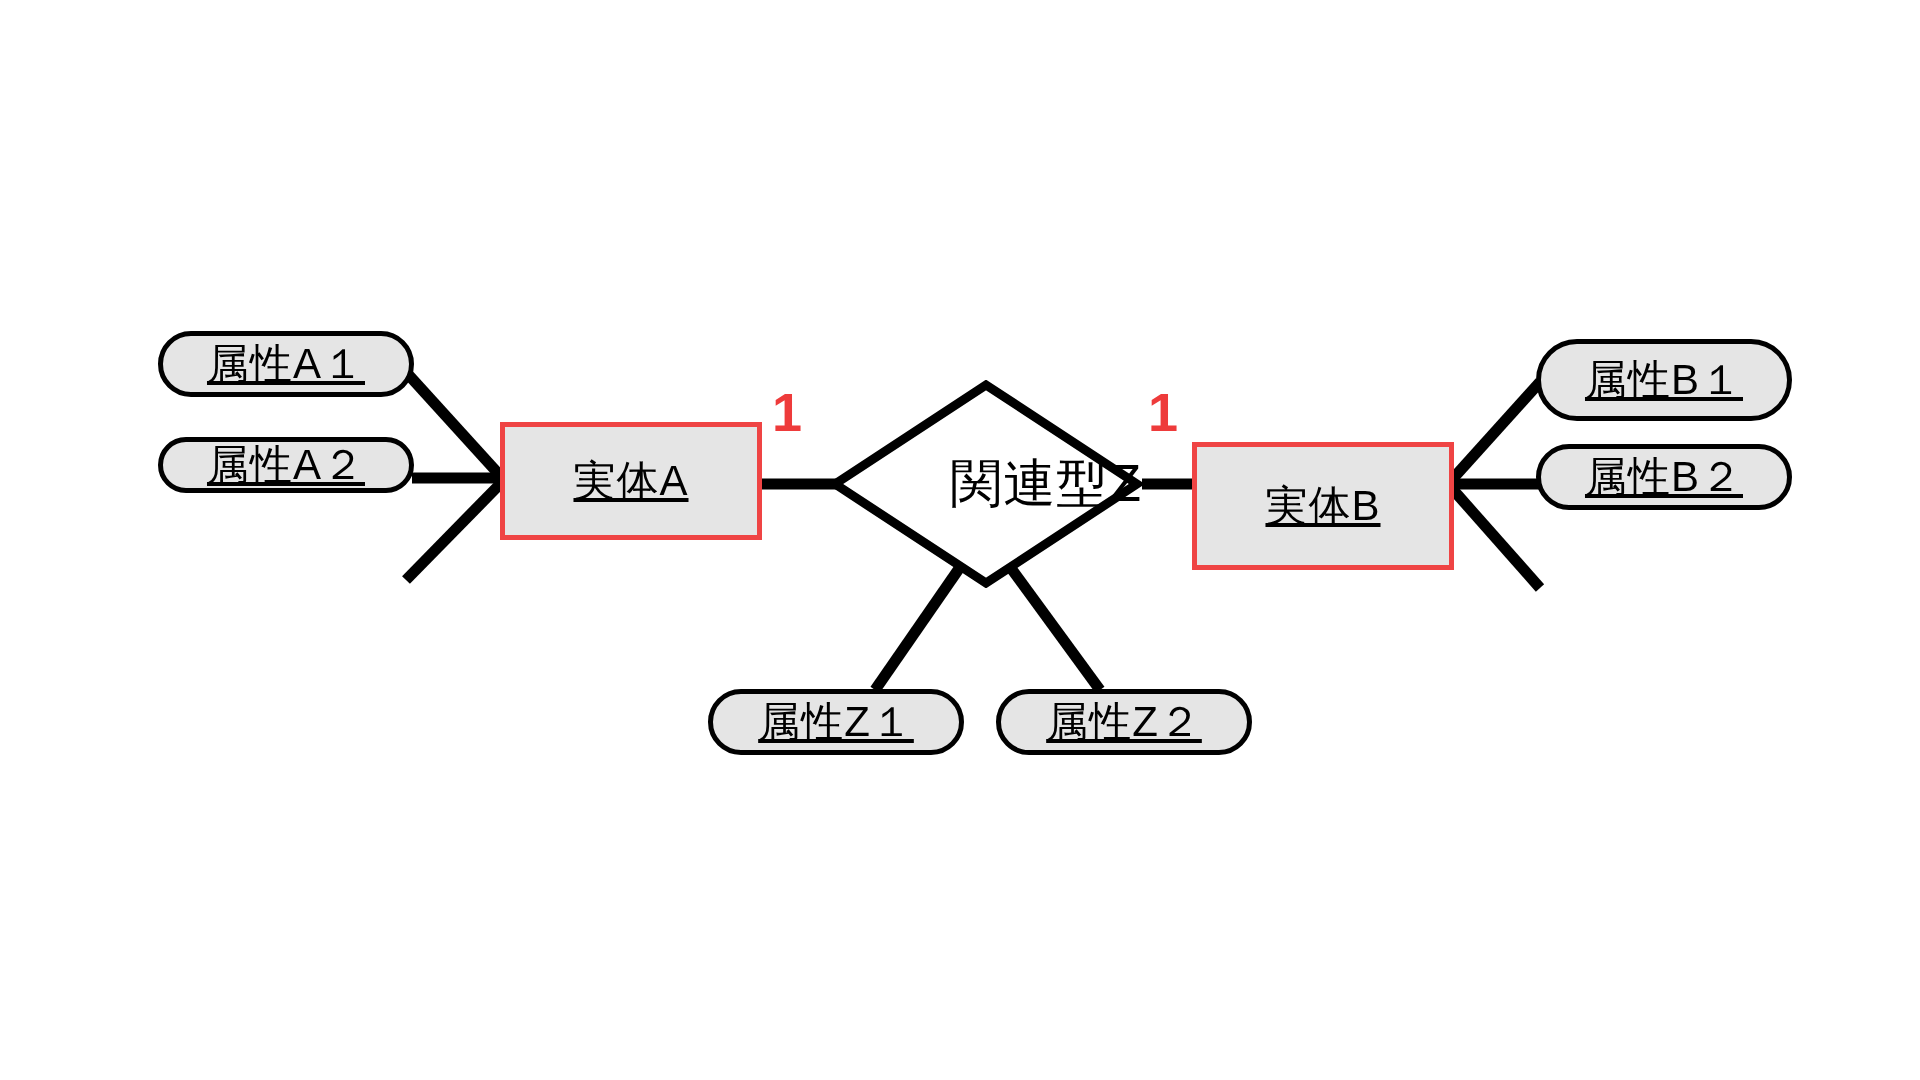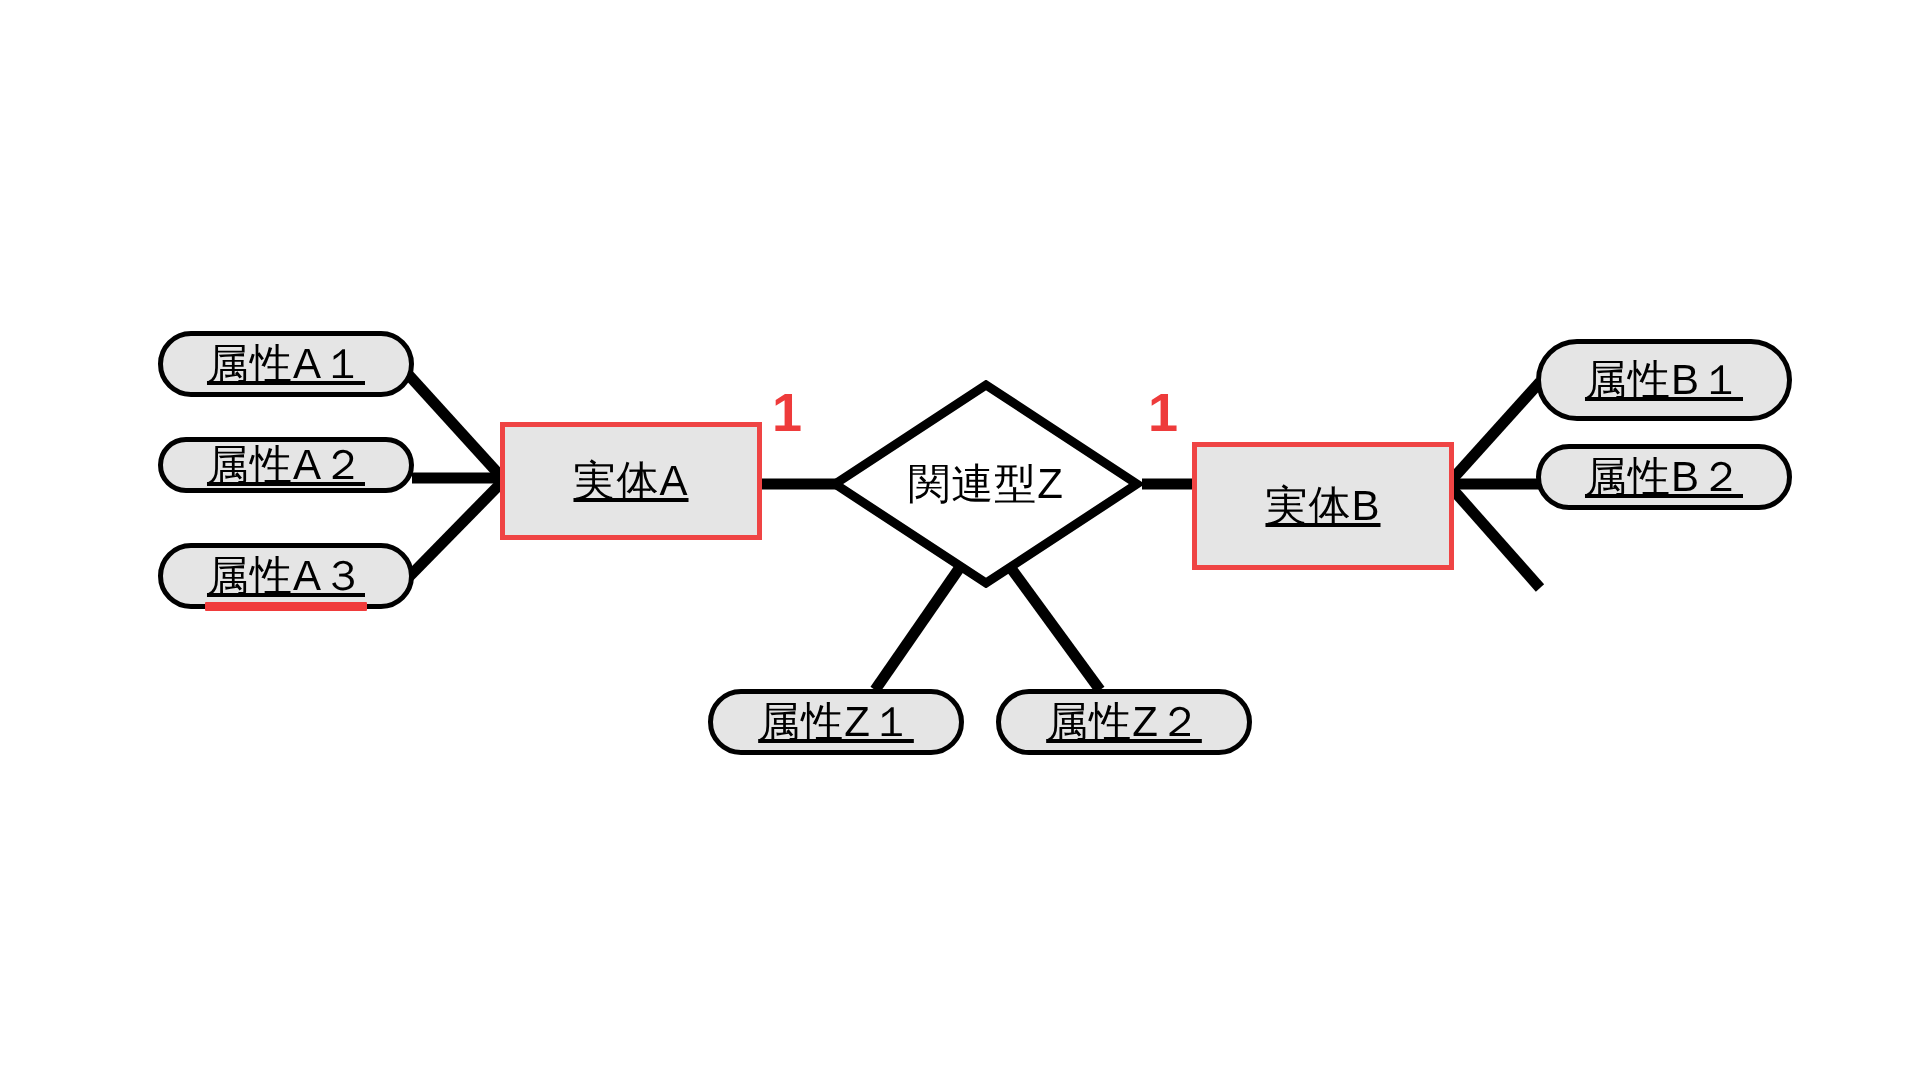--- a/index.html
+++ b/index.html
@@ -83,22 +83,22 @@
     top: 0;
   }
   .relationship .rel-label {
     position: absolute;
     left: 0;
     top: 0;
     width: 100%;
     height: 100%;
     display: flex;
     align-items: center;
-    justify-content: center;
-    font-size: 42px;
+    justify-content: flex-end;
+    font-size: 52px;
     letter-spacing: 1px;
     color: #000000;
     white-space: nowrap;
   }
 
   
   .cardinality {
     position: absolute;
     color: #ee3b3b;
     font-size: 54px;
@@ -139,23 +139,20 @@
   </svg>
 
   <div class="node attribute" style="left:158px; top:331px; width:256px; height:66px;">
     <span class="attr-text">属性A１</span>
   </div>
 
   <div class="node attribute" style="left:158px; top:437px; width:256px; height:56px;">
     <span class="attr-text">属性A２</span>
   </div>
 
-  <div class="node attribute" style="left:158px; top:543px; width:256px; height:66px;">
-    <span class="attr-text key">属性A３</span>
-  </div>
 
   <div class="node entity" style="left:500px; top:422px; width:262px; height:118px;">
     <span>実体A</span>
   </div>
 
   <div class="cardinality" style="left:772px; top:385px;">
     <span>1</span>
   </div>
 
   <div class="relationship" style="left:830px; top:380px; width:312px; height:208px;">

